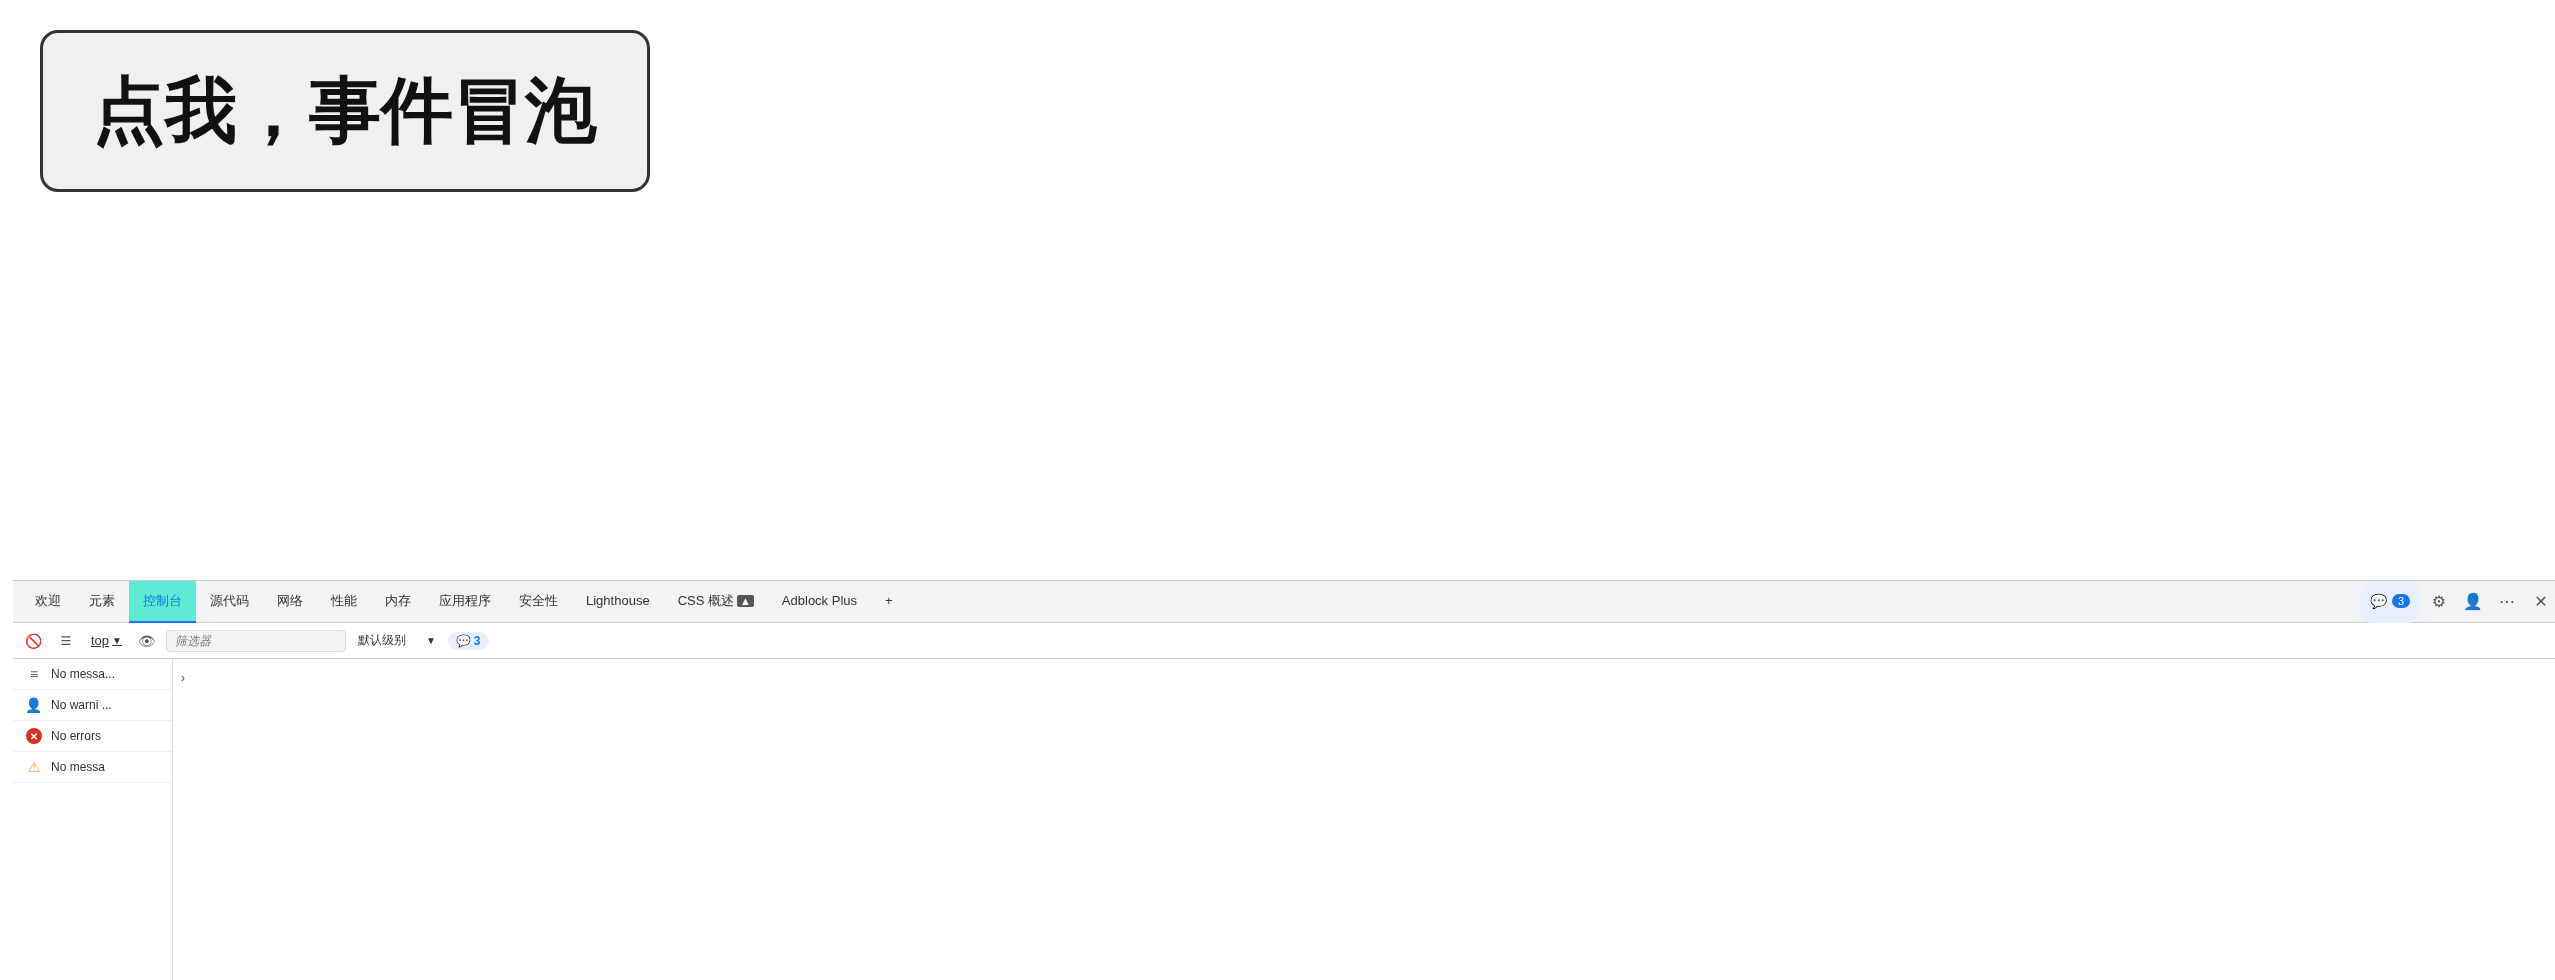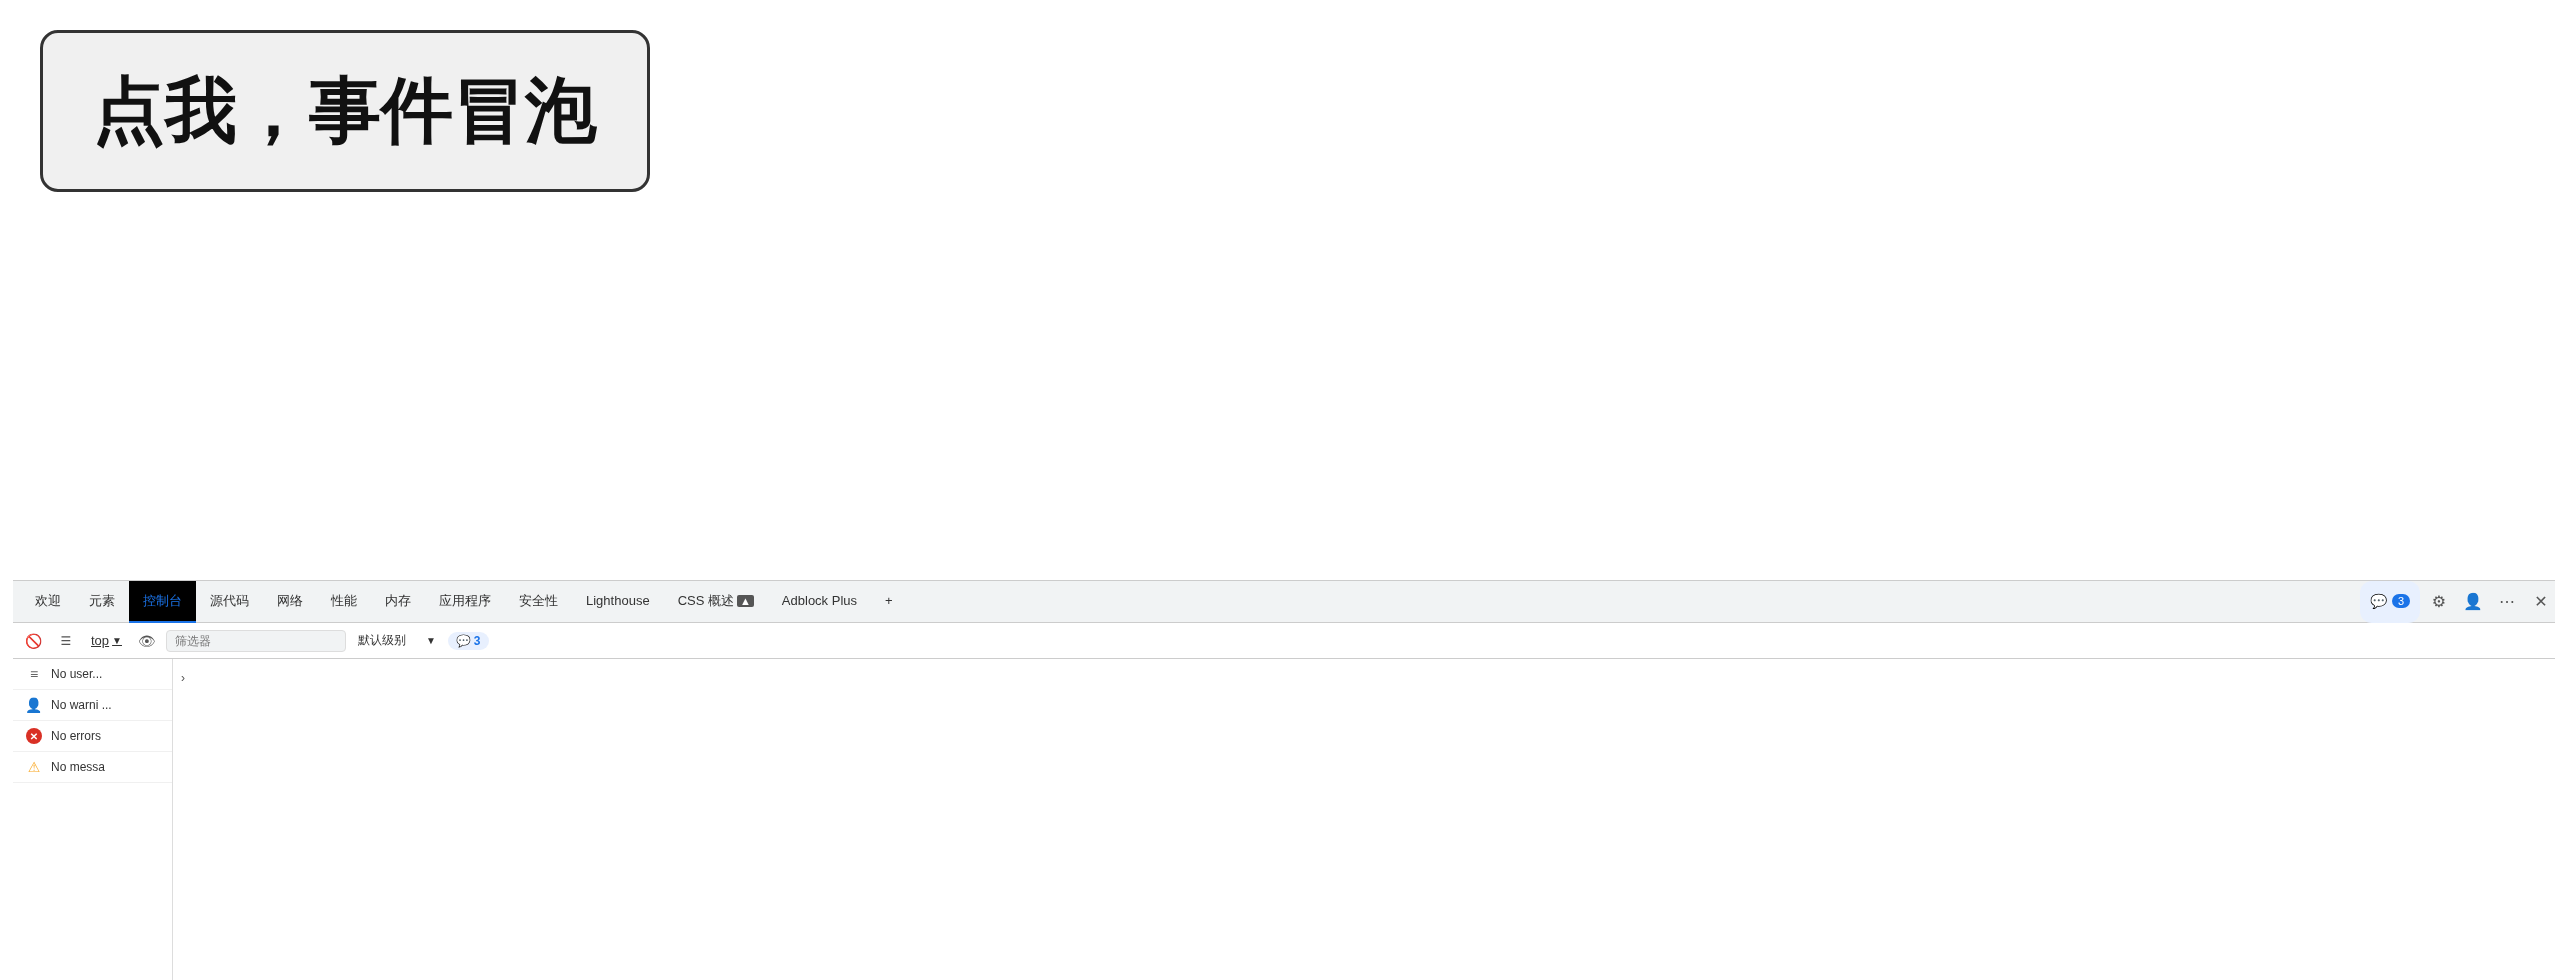--- a/index.html
+++ b/index.html
@@ -63,21 +63,21 @@
       color: #333;
       cursor: pointer;
       border-bottom: 2px solid transparent;
       white-space: nowrap;
       position: relative;
     }
 
     .tab-item.active {
       color: #1a73e8;
       border-bottom: 2px solid #1a73e8;
-      background: #000000;
+      background: #5eead4;
     }
 
     .tab-spacer { flex: 1; }
 
     .tab-badge {
       background: #1a73e8;
       color: #fff;
       border-radius: 10px;
       padding: 1px 6px;
       font-size: 11px;
@@ -142,20 +142,21 @@
     }
 
     .filter-input {
       background: #f1f3f4;
       border: 1px solid #ddd;
       border-radius: 4px;
       padding: 3px 8px;
       font-size: 12px;
       width: 180px;
       color: #333;
+      font-style: italic;
     }
 
     .filter-level {
       display: flex;
       align-items: center;
       gap: 20px;
       font-size: 12px;
       color: #333;
       cursor: pointer;
       padding: 2px 6px;
@@ -324,21 +325,21 @@
   </div>
 
   <div class="devtools-content">
 
     <div class="console-sidebar">
 
       <div class="sidebar-item">
         <div class="item-icon">
           <span style="font-size:14px;color:#666;">≡</span>
         </div>
-        <span>No user...</span>
+        <span>No messa...</span>
       </div>
 
       <div class="sidebar-item">
         <div class="item-icon">
           <span style="font-size:14px;color:#666;">👤</span>
         </div>
         <span>No warni ...</span>
       </div>
 
       <div class="sidebar-item">

